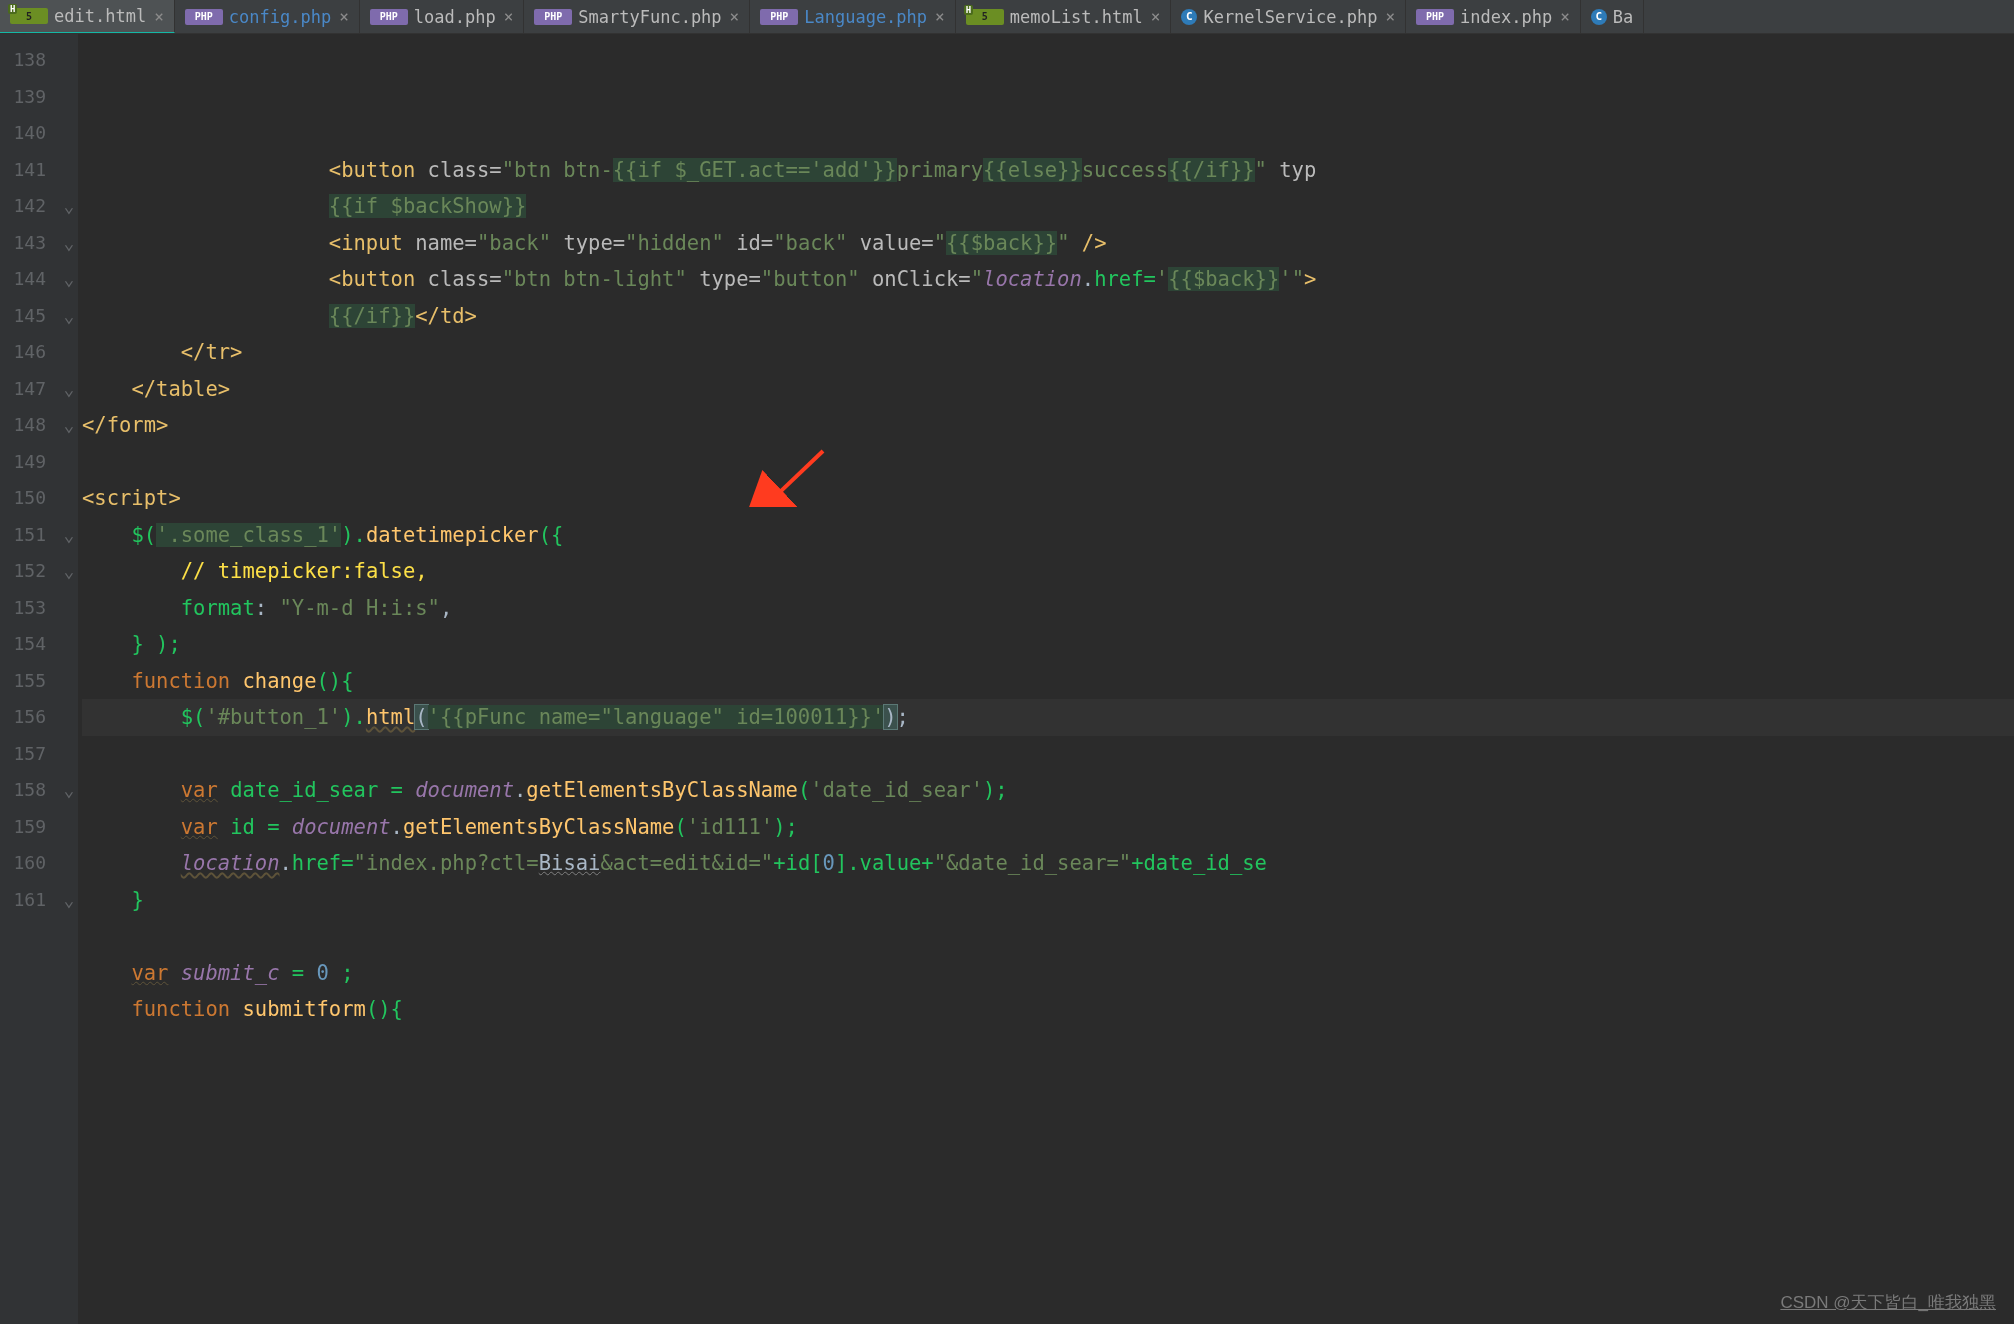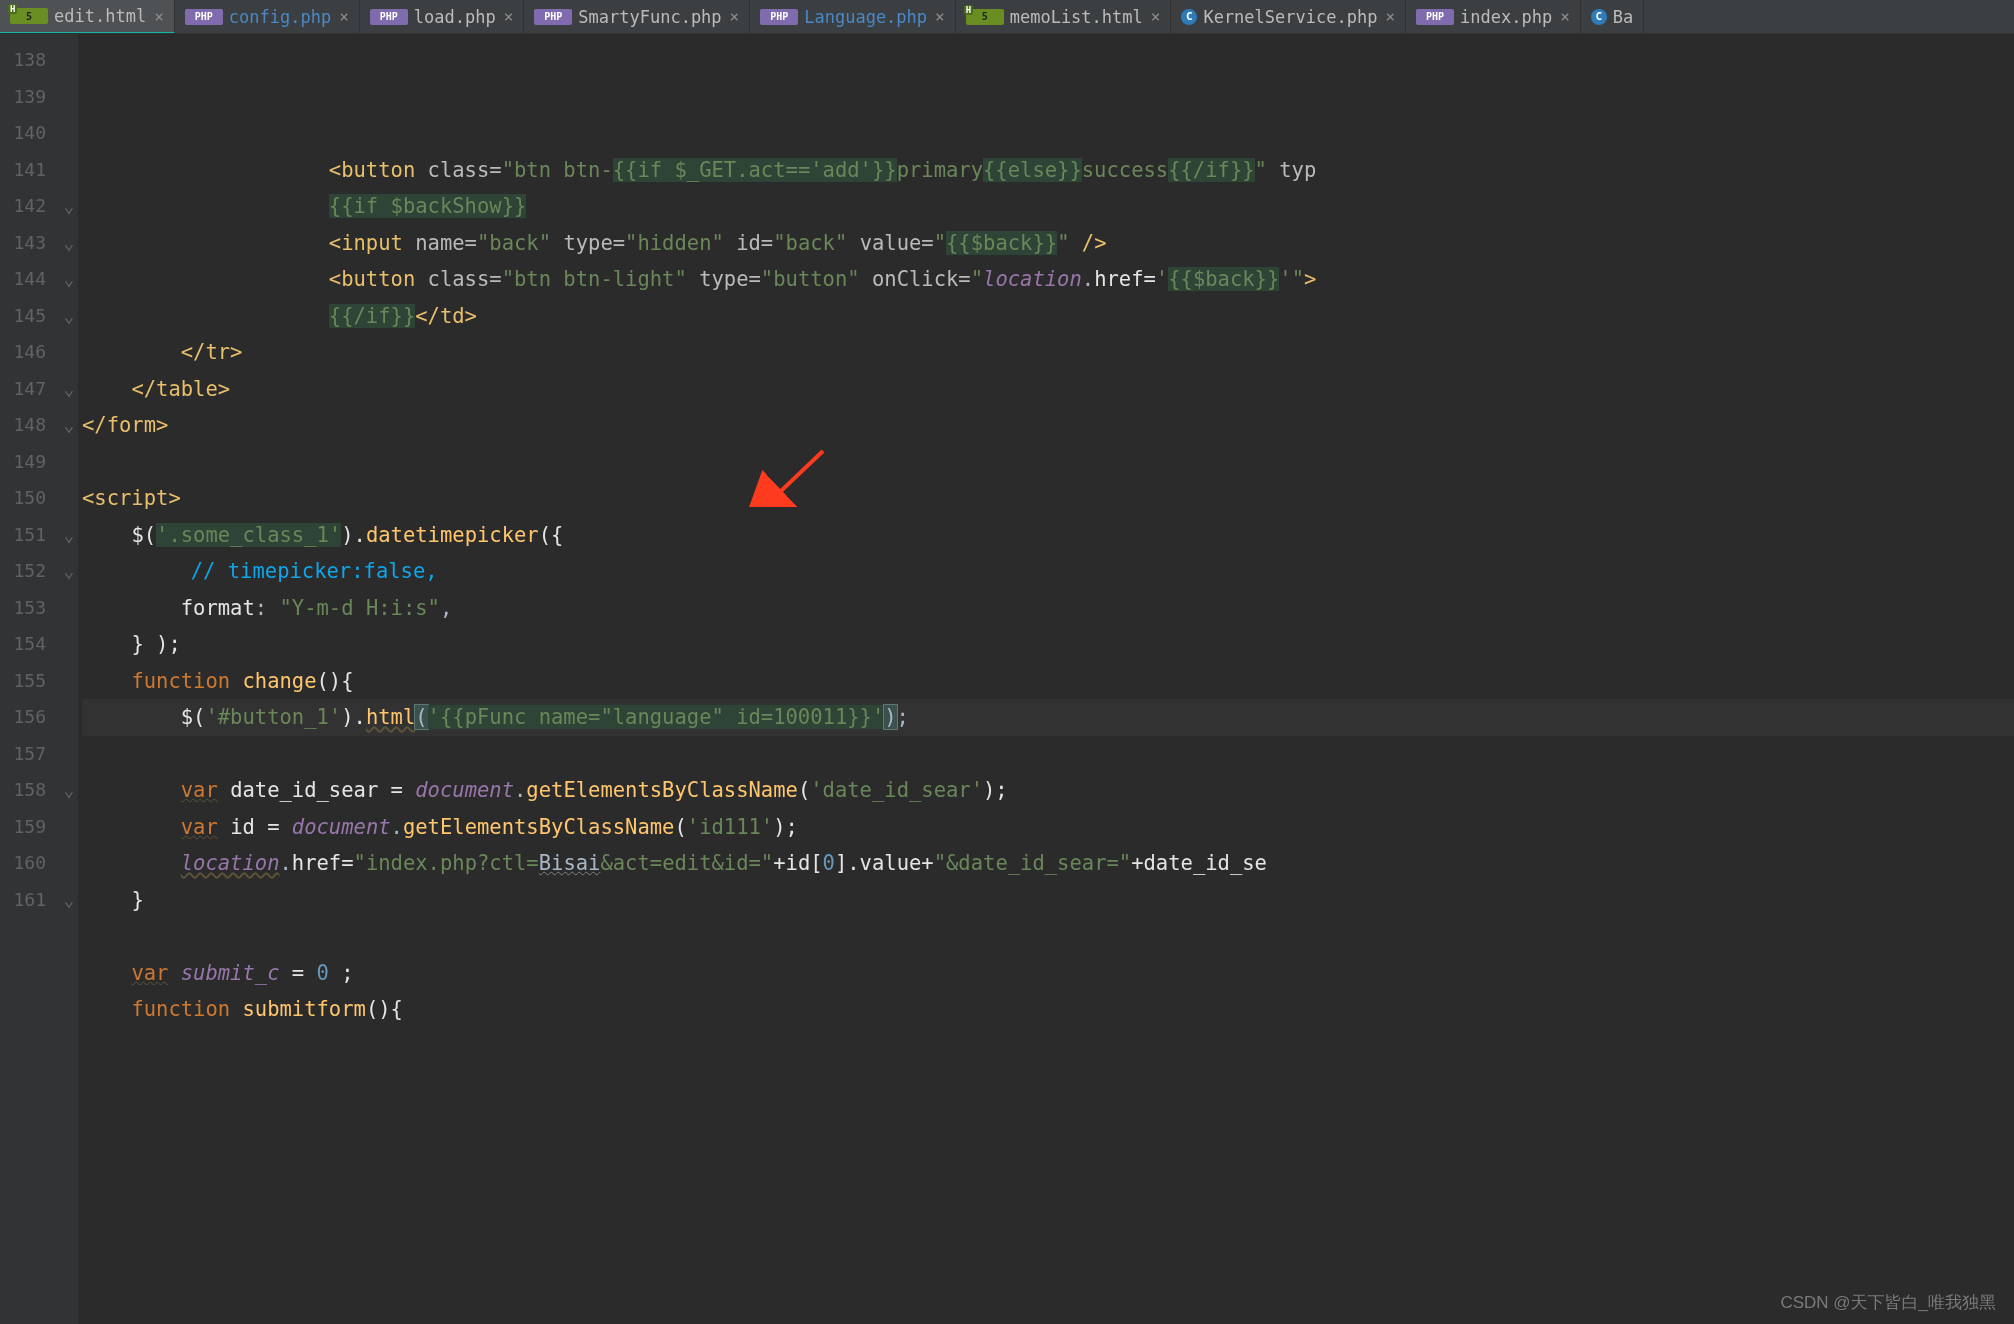--- a/index.html
+++ b/index.html
@@ -84,44 +84,45 @@
 .code-line { height: 36.5px; }
 .code-line.current { background: #323232; }
 .c-tag { color: #E8BF6A; }
 .c-attr { color: #BABABA; }
 .c-str { color: #6A8759; }
 .c-str-hi { color: #6A8759; background: #2D4436; }
 .c-kw { color: #CC7832; }
 .c-kw-u { color: #CC7832; text-decoration: underline wavy #5E5339; text-decoration-thickness: 1px; }
 .c-ital { color: #9876AA; font-style: italic; }
 .c-ital-u { color: #9876AA; font-style: italic; text-decoration: underline wavy #5E5339; }
-.c-ident { color: #e5e5e5; }
+.c-ident { color: #22c55e; }
 .c-func { color: #FFC66D; }
 .c-func-u { color: #FFC66D; text-decoration: underline wavy #5E5339; }
-.c-comment { color: #0ea5e9; margin-left: 10px; }
+.c-comment { color: #fde047; }
 .c-num { color: #6897BB; }
 .c-punct { color: #A9B7C6; }
 .c-brace-hl { background: #3B514D; border: 1px solid #5B7875; margin: -1px; }
 .c-smarty { color: #6A8759; background: #2D4436; }
 .c-idwavy { text-decoration: underline wavy #808080; text-decoration-thickness: 1px; }
 .arrow {
   position: absolute;
   left: 620px;
   top: 413px;
   width: 200px;
   height: 60px;
   pointer-events: none;
 }
 .watermark {
   position: absolute;
   right: 18px;
   bottom: 10px;
   color: #7A7A7A;
   font-size: 17px;
   font-family: sans-serif;
+  text-decoration: underline;
 }
 </style>
 </head>
 <body>
 
 <div class="tabs" id="tabs">
     <div class="tab active">
       <span class="icon-html"></span>
       <span>edit.html</span>
       <span class="close">×</span>

